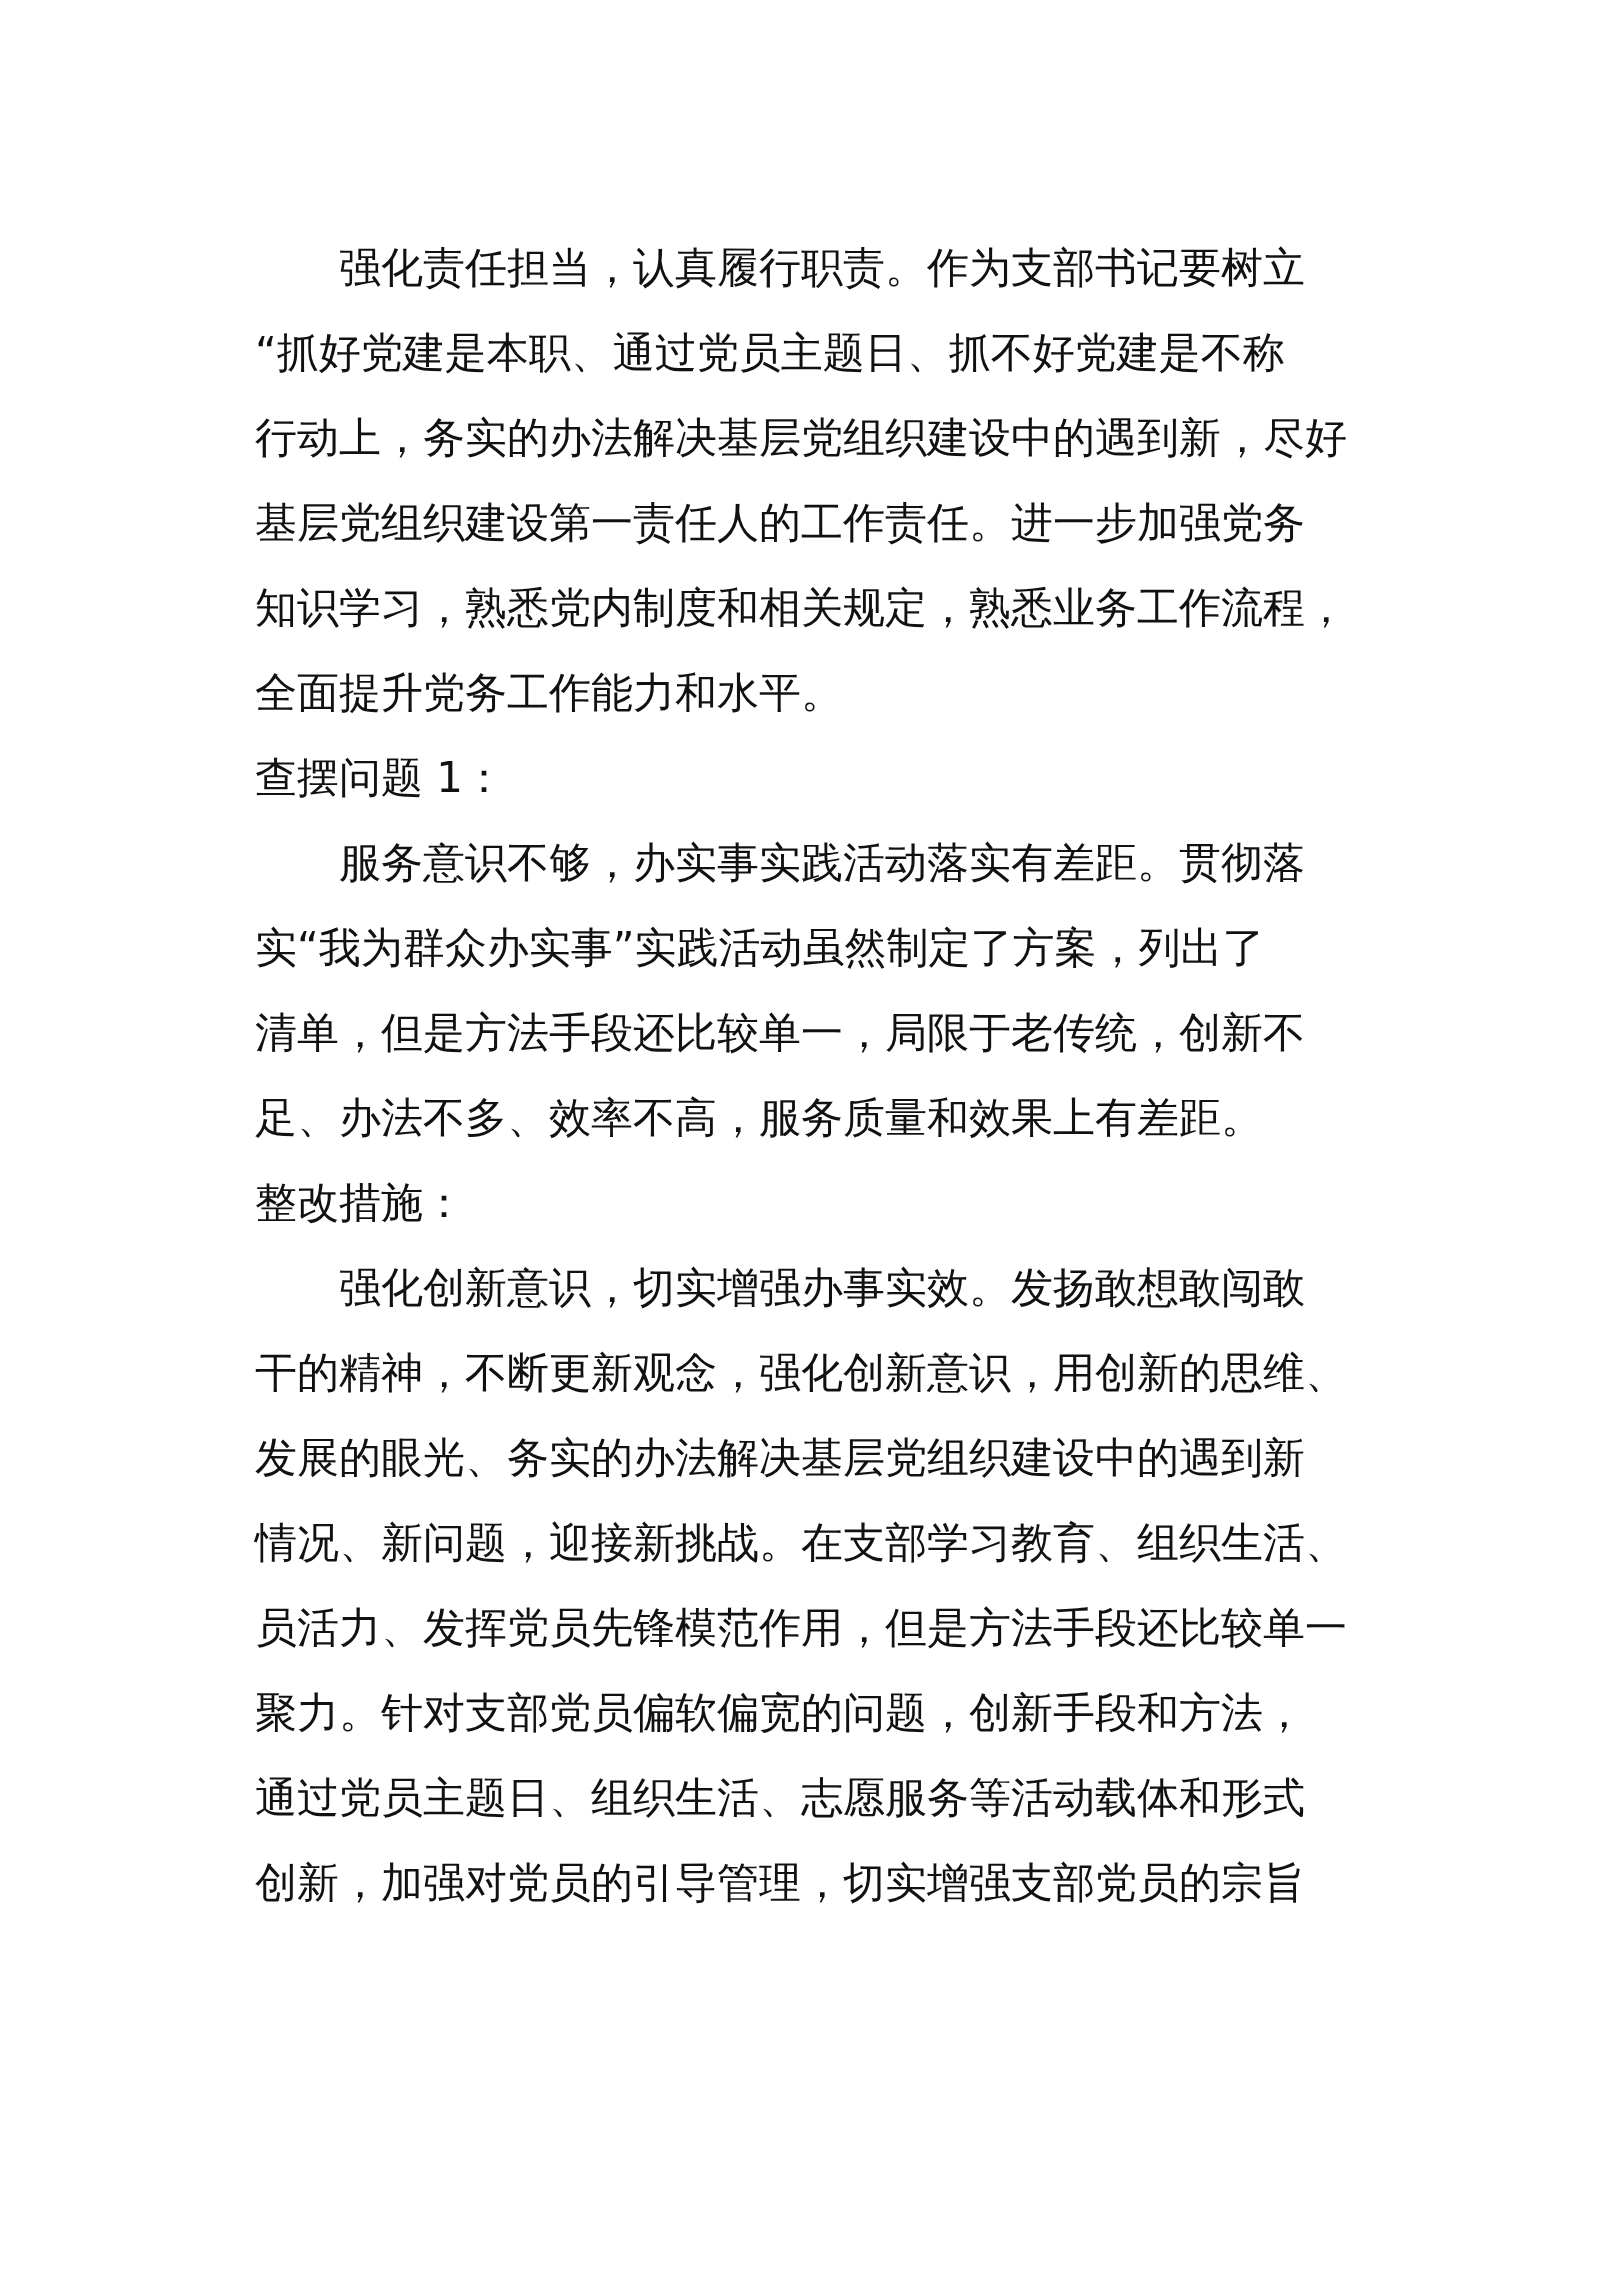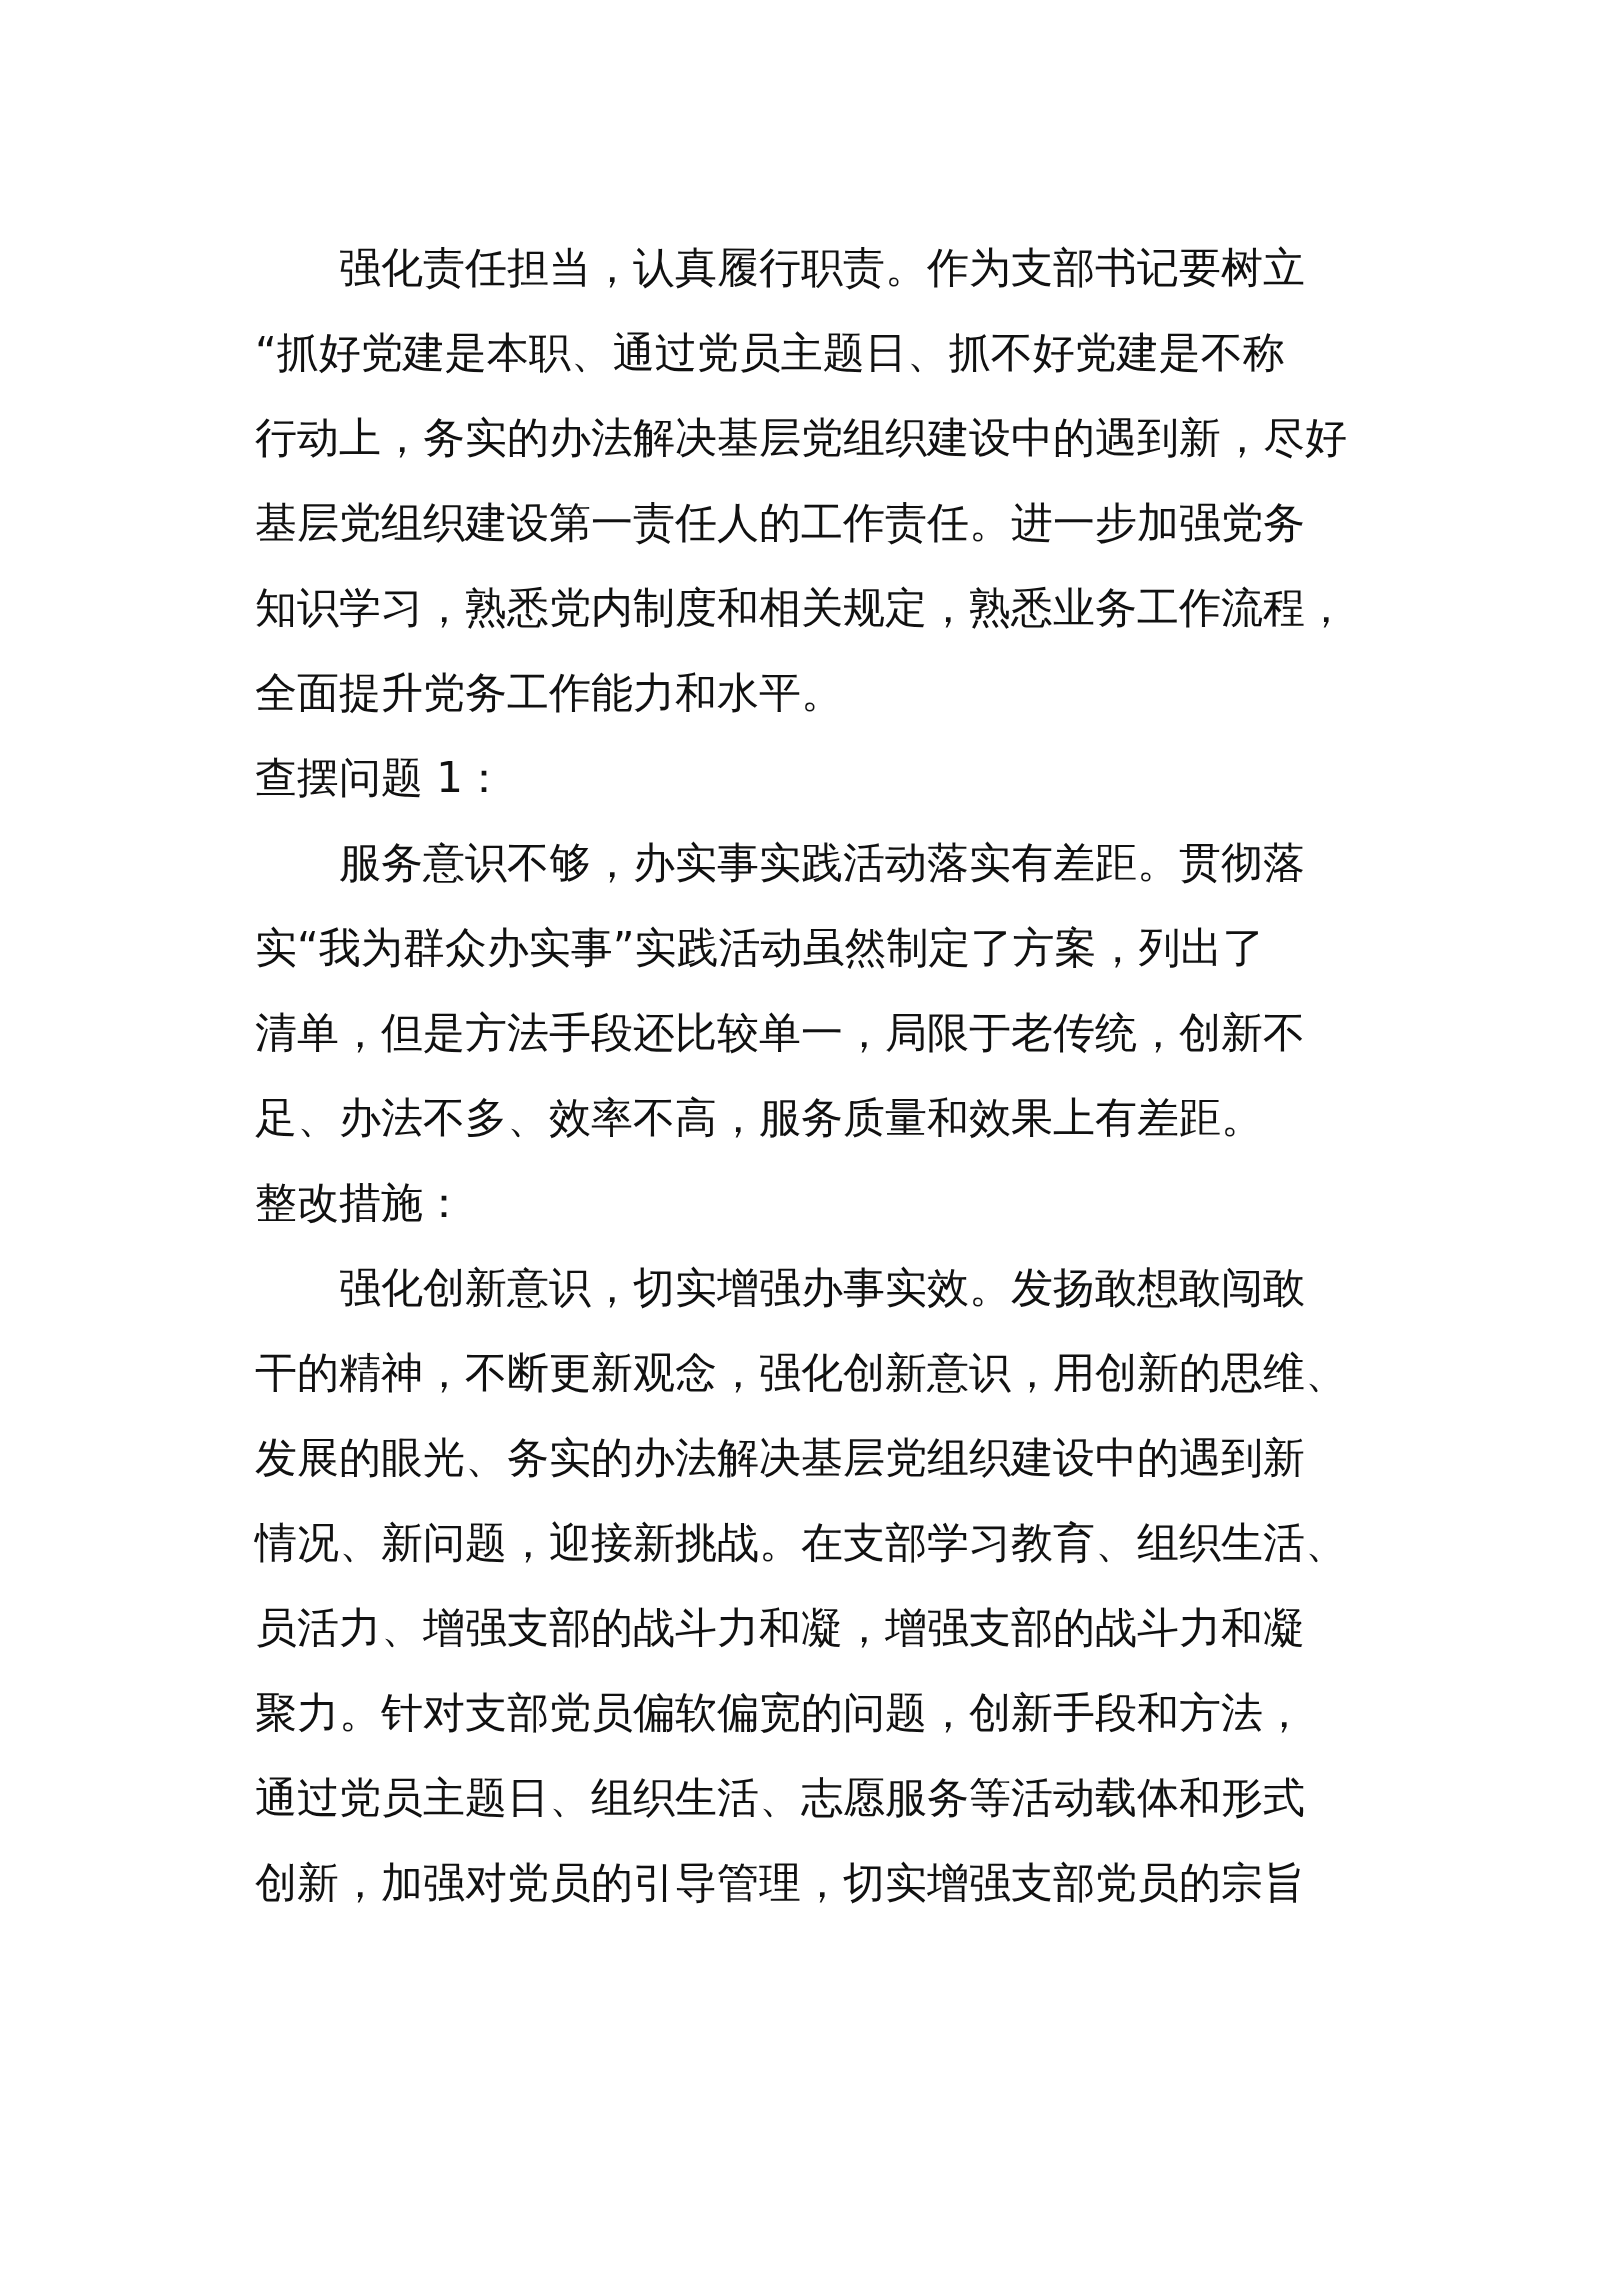--- a/index.html
+++ b/index.html
@@ -45,19 +45,19 @@
     <span class="line">足、办法不多、效率不高，服务质量和效果上有差距。</span>
   </div>
   <div>
     <span class="line">整改措施：</span>
   </div>
   <div>
     <span class="line indent">强化创新意识，切实增强办事实效。发扬敢想敢闯敢</span>
     <span class="line">干的精神，不断更新观念，强化创新意识，用创新的思维、</span>
     <span class="line">发展的眼光、务实的办法解决基层党组织建设中的遇到新</span>
     <span class="line">情况、新问题，迎接新挑战。在支部学习教育、组织生活、</span>
-    <span class="line">员活力、增强支部的战斗力和凝，增强支部的战斗力和凝</span>
+    <span class="line">员活力、发挥党员先锋模范作用，但是方法手段还比较单一</span>
     <span class="line">聚力。针对支部党员偏软偏宽的问题，创新手段和方法，</span>
     <span class="line">通过党员主题日、组织生活、志愿服务等活动载体和形式</span>
     <span class="line">创新，加强对党员的引导管理，切实增强支部党员的宗旨</span>
   </div>
 </div>
 
 
 </body></html>

